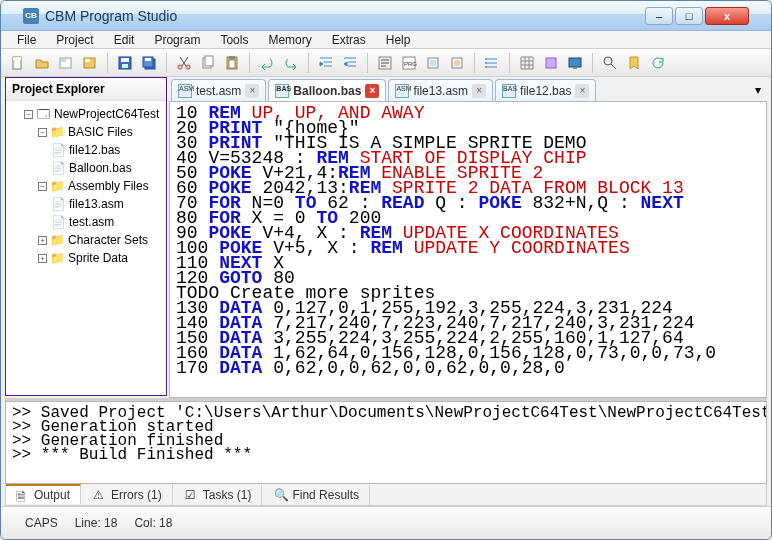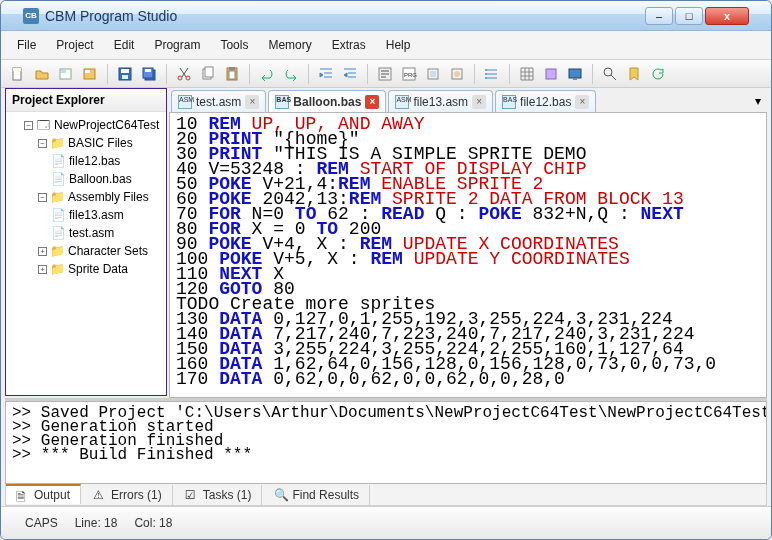--- a/index.html
+++ b/index.html
@@ -6,21 +6,21 @@
   html, body { margin:0; padding:0; font-family: "Segoe UI", Tahoma, sans-serif; font-size:12px; background:#fff; }
   #app { width:772px; height:540px; border:1px solid #5a7fb0; border-radius:6px; overflow:hidden; display:flex; flex-direction:column; background:#f0f0f0; box-shadow:0 0 6px rgba(0,0,0,0.3); }
   
   .titlebar { height:30px; background:linear-gradient(to bottom,#f7fbff 0%,#dfeefc 45%,#bcd8f3 46%,#a9cdee 100%); display:flex; align-items:center; padding:0 22px; border-bottom:1px solid #9ab6d4; }
   .titlebar .appicon { width:16px;height:16px; background:#4682b4; border-radius:2px; display:flex;align-items:center;justify-content:center;color:#fff;font-size:8px;font-weight:bold; margin-right:6px; }
   .titlebar .title { font-size:14px; color:#1b3a63; flex:1; }
   .winbtns { display:flex; gap:2px; }
   .winbtn { width:28px;height:18px; border:1px solid #8aa9c9; border-radius:3px; display:flex;align-items:center;justify-content:center; background:linear-gradient(to bottom,#f1f8ff,#c7ddf2); font-size:11px; }
   .winbtn.close { width:44px; background:linear-gradient(to bottom,#f49a8f,#d9402f); border-color:#a82c1e; color:#fff; font-weight:bold; }
   
-  .menubar { height:29px; background:#f4f4f4; display:flex; align-items:center; padding:0 8px; gap:4px; border-bottom:1px solid #cfcfcf; }
+  .menubar { height:18px; background:#f4f4f4; display:flex; align-items:center; padding:0 8px; gap:4px; border-bottom:1px solid #cfcfcf; }
   .menuitem { padding:2px 8px; color:#222; }
   
   .toolbar { height:28px; background:linear-gradient(to bottom,#fdfdfd,#e7e7e7); display:flex; align-items:center; padding:0 6px; gap:2px; border-bottom:1px solid #cfcfcf; }
   .tbtn { width:22px;height:22px; display:flex;align-items:center;justify-content:center; border-radius:3px; }
   .tsep { width:1px;height:20px; background:#c9c9c9; margin:0 4px; }
   .tbtn svg { width:16px; height:16px; display:block; }
   
   .mainrow { flex:1; display:flex; min-height:0; }
   
   .panel { width:162px; min-width:162px; background:#fff; border:1px solid #4c1d95; margin:0 2px 2px 4px; display:flex; flex-direction:column; }

